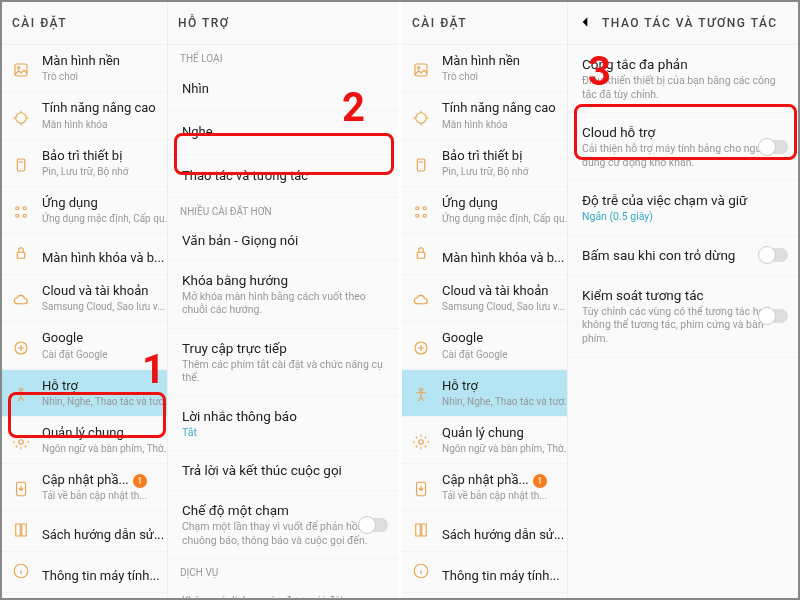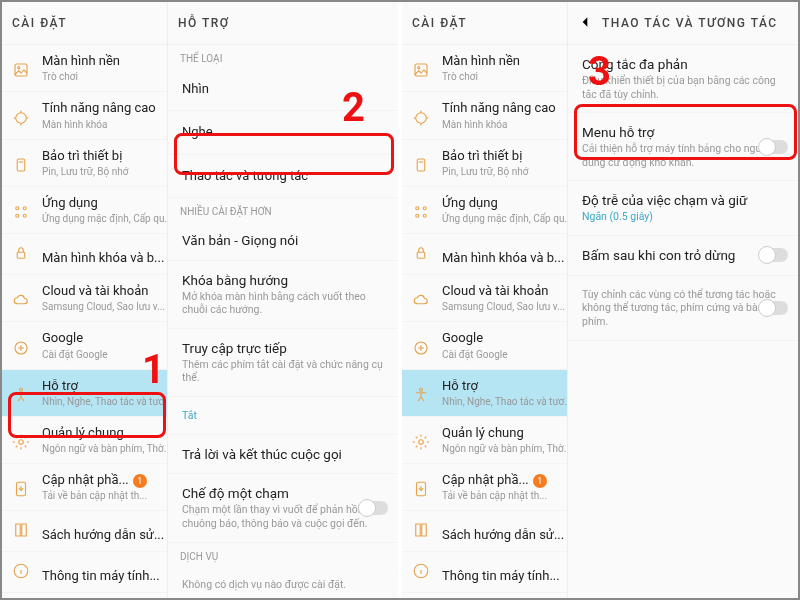--- a/index.html
+++ b/index.html
@@ -203,20 +203,21 @@
             </div>
           </div>
           <div class="item right">
             <div class="it-body">
               <div class="it-title">Truy cập trực tiếp</div>
               <div class="it-sub">Thêm các phím tắt cài đặt và chức năng cụ thể.</div>
             </div>
           </div>
           <div class="item right">
             <div class="it-body">
+              <div class="it-title">Lời nhắc thông báo</div>
               <div class="it-sub teal">Tắt</div>
             </div>
           </div>
           <div class="item right">
             <div class="it-body">
               <div class="it-title">Trả lời và kết thúc cuộc gọi</div>
             </div>
           </div>
           <div class="item right">
             <div class="it-body">
@@ -381,39 +382,40 @@
       </div>
       <div id="s2-items">
           <div class="item right">
             <div class="it-body">
               <div class="it-title">Công tắc đa phản</div>
               <div class="it-sub">Điều khiển thiết bị của bạn bằng các công tắc đã tùy chỉnh.</div>
             </div>
           </div>
           <div class="item right">
             <div class="it-body">
-              <div class="it-title">Menu hỗ trợ</div>
+              <div class="it-title">Cloud hỗ trợ</div>
               <div class="it-sub">Cải thiện hỗ trợ máy tính bảng cho người dùng cử động khó khăn.</div>
             </div>
             <div class="toggle"></div>
           </div>
           <div class="item right">
             <div class="it-body">
               <div class="it-title">Độ trễ của việc chạm và giữ</div>
               <div class="it-sub teal">Ngắn (0.5 giây)</div>
             </div>
           </div>
           <div class="item right">
             <div class="it-body">
               <div class="it-title">Bấm sau khi con trỏ dừng</div>
             </div>
             <div class="toggle"></div>
           </div>
           <div class="item right">
             <div class="it-body">
+              <div class="it-title">Kiểm soát tương tác</div>
               <div class="it-sub">Tùy chỉnh các vùng có thể tương tác hoặc không thể tương tác, phím cứng và bàn phím.</div>
             </div>
             <div class="toggle"></div>
           </div>
         </div>
     </div>
 
     <div class="hi-red" style="left:172px;top:102px;width:217px;height:50px"></div>
     <div class="step-num" style="left:186px;top:46px">3</div>
   </div>

